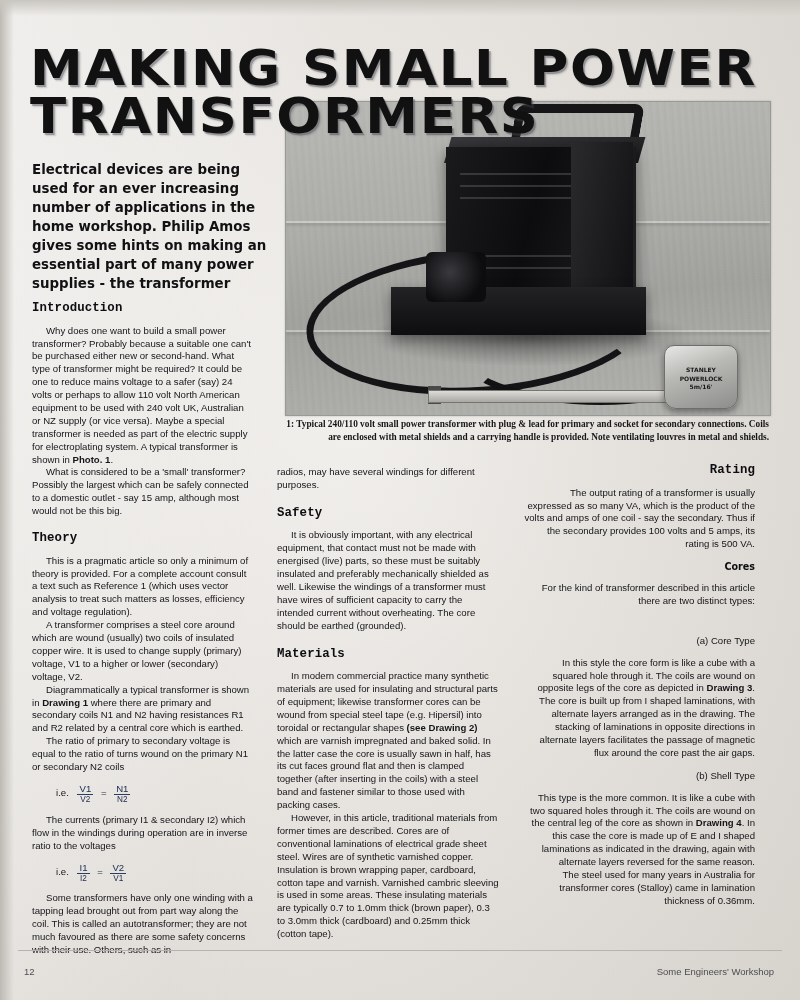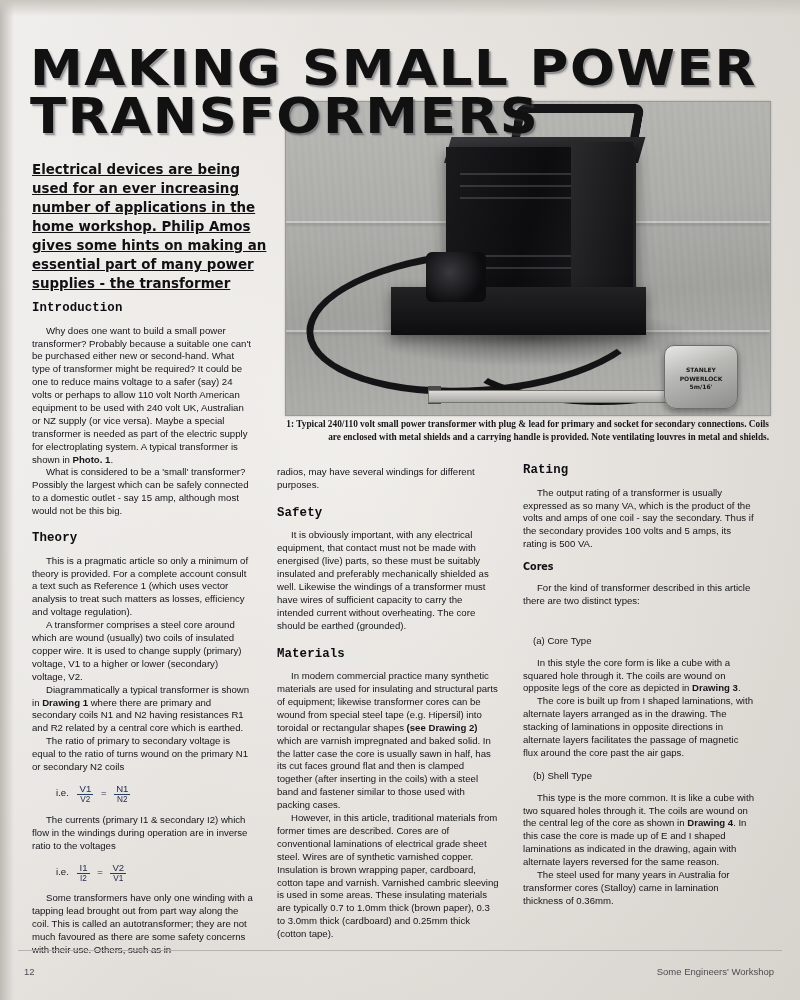--- a/index.html
+++ b/index.html
@@ -234,21 +234,20 @@
   .deck {
     position: absolute;
     left: 32px;
     top: 160px;
     width: 240px;
     font-family: "DejaVu Sans", sans-serif;
     font-weight: bold;
     font-size: 13.4px;
     line-height: 1.42;
     color: #121214;
-    text-decoration: underline;
   }
 
   
   .col {
     position: absolute;
     font-family: "Liberation Sans", sans-serif;
     font-size: 9.6px;
     line-height: 1.345;
     color: #15151a;
     text-align: left;
@@ -419,21 +418,21 @@
 
     <div class="col" style="left:277px; top:466px; width:222px;">
       <p class="noindent">radios, may have several windings for different purposes.</p>
       <h3 class="head" style="margin-top:13px;">Safety</h3>
       <p>It is obviously important, with any electrical equipment, that contact must not be made with energised (live) parts, so these must be suitably insulated and preferably mechanically shielded as well. Likewise the windings of a transformer must have wires of sufficient capacity to carry the intended current without overheating. The core should be earthed (grounded).</p>
       <h3 class="head" style="margin-top:13px;">Materials</h3>
       <p><span>In modern commercial practice many synthetic materials are used for insulating and structural parts of equipment; likewise transformer cores can be wound from special steel tape (e.g. Hipersil) into toroidal or rectangular shapes </span><b>(see Drawing 2)</b><span> which are varnish impregnated and baked solid. In the latter case the core is usually sawn in half, has its cut faces ground flat and then is clamped together (after inserting in the coils) with a steel band and fastener similar to those used with packing cases.</span></p>
       <p>However, in this article, traditional materials from former times are described. Cores are of conventional laminations of electrical grade sheet steel. Wires are of synthetic varnished copper. Insulation is brown wrapping paper, cardboard, cotton tape and varnish. Varnished cambric sleeving is used in some areas. These insulating materials are typically 0.7 to 1.0mm thick (brown paper), 0.3 to 3.0mm thick (cardboard) and 0.25mm thick (cotton tape).</p>
     </div>
 
-    <div class="col" style="left:523px; top:462px; width:232px;">
+    <div class="col" style="left:523px; top:462px; width:232px;text-align:right;">
       <h3 class="head">Rating</h3>
       <p>The output rating of a transformer is usually expressed as so many VA, which is the product of the volts and amps of one coil - say the secondary. Thus if the secondary provides 100 volts and 5 amps, its rating is 500 VA.</p>
       <h4 class="subhead">Cores</h4>
       <p>For the kind of transformer described in this article there are two distinct types:</p>
       <p class="noindent" style="margin-top:27px; margin-left:10px;">(a) Core Type</p>
       <div class="spacer"></div>
       <p><span>In this style the core form is like a cube with a squared hole through it. The coils are wound on opposite legs of the core as depicted in </span><b>Drawing 3</b><span>.</span></p>
       <p>The core is built up from I shaped laminations, with alternate layers arranged as in the drawing. The stacking of laminations in opposite directions in alternate layers facilitates the passage of magnetic flux around the core past the air gaps.</p>
       <p class="noindent" style="margin-top:10px; margin-left:10px;">(b) Shell Type</p>
       <div class="spacer"></div>

